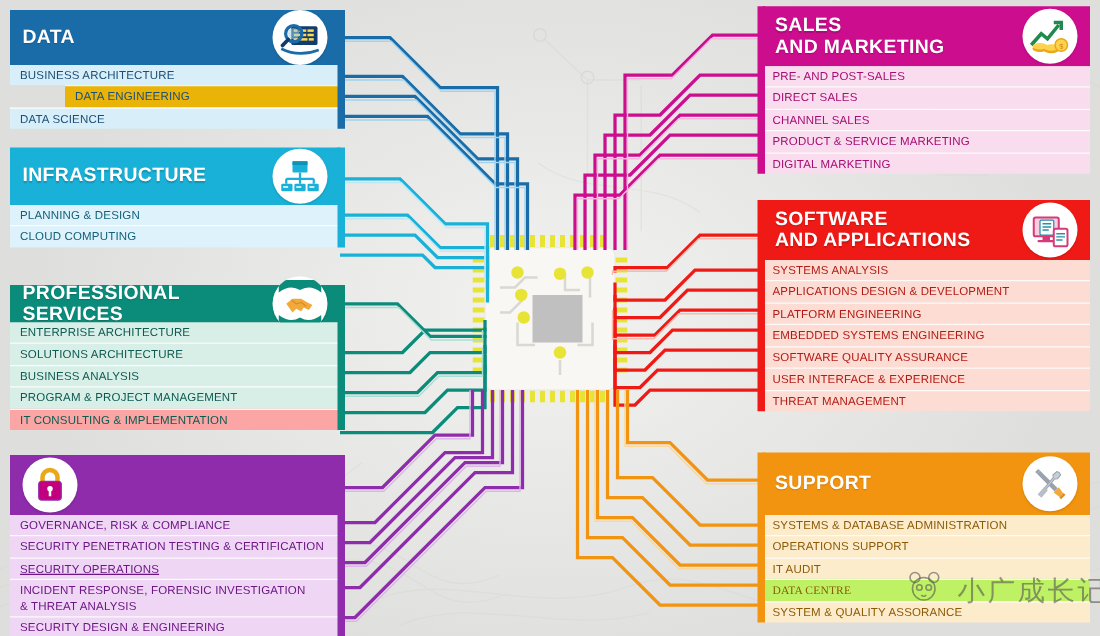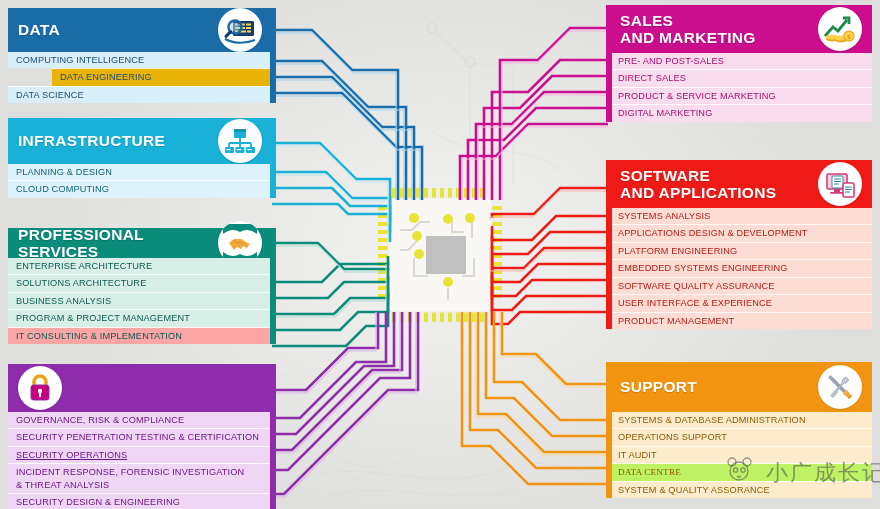--- a/index.html
+++ b/index.html
@@ -323,21 +323,21 @@
             <rect x="26" y="19.5" width="4" height="2"></rect>
           </g>
           <circle cx="14" cy="16" r="6.5" fill="none" stroke="#1a6ca8" stroke-width="2.6"></circle>
           <circle cx="14" cy="16" r="4.6" fill="#9fd4ef" opacity=".55"></circle>
           <line x1="9.6" y1="20.6" x2="5" y2="25.4" stroke="#123b6e" stroke-width="3" stroke-linecap="round"></line>
           <path d="M4 28 q14 7 30 1" fill="none" stroke="#1a6ca8" stroke-width="2.2"></path>
         </svg>
       </div>
     </div>
     <div class="rows">
-      <div class="row" style="background:#d8eef8;color:#1b4f77;">COMPUTING INTELLIGENCE</div>
+      <div class="row" style="background:#d8eef8;color:#1b4f77;">BUSINESS ARCHITECTURE</div>
       <div class="row" style="background:#eab308;color:#1b4f77;margin-left:44px;">DATA ENGINEERING</div>
       <div class="row" style="background:#d8eef8;color:#1b4f77;">DATA SCIENCE</div>
     </div>
     <div class="spine" style="right:-4px;top:0;height:100%;background:#1a6ca8;"></div>
   </div>
 
   <div class="panel" style="left:8px;top:118px;width:264px;">
     <div class="hdr" style="background:#19b1d8;height:46px;">
       <div class="title">INFRASTRUCTURE</div>
       <div class="icon-badge">
@@ -429,20 +429,21 @@
             <ellipse cx="20" cy="28" rx="6" ry="2.6" fill="#ffd24d"></ellipse>
             <circle cx="28" cy="26" r="5" fill="#ffd24d" stroke="#e8a81a" stroke-width="1.2"></circle>
             <text x="28" y="29" font-size="6" text-anchor="middle" fill="#c98b0c">$</text>
           </g>
         </svg>
       </div>
     </div>
     <div class="rows">
       <div class="row" style="background:#fadcef;color:#a50d72;">PRE- AND POST-SALES</div>
       <div class="row" style="background:#fadcef;color:#a50d72;">DIRECT SALES</div>
+      <div class="row" style="background:#fadcef;color:#a50d72;">CHANNEL SALES</div>
       <div class="row" style="background:#fadcef;color:#a50d72;">PRODUCT &amp; SERVICE MARKETING</div>
       <div class="row" style="background:#fadcef;color:#a50d72;">DIGITAL MARKETING</div>
     </div>
     <div class="spine" style="left:-4px;top:0;height:100%;background:#cc0d8e;"></div>
   </div>
 
   <div class="panel" style="left:610px;top:160px;width:262px;">
     <div class="hdr" style="background:#ef1a16;height:48px;">
       <div class="title">SOFTWARE
 AND APPLICATIONS</div>
@@ -468,21 +469,21 @@
         </svg>
       </div>
     </div>
     <div class="rows">
       <div class="row" style="background:#fcdcd3;color:#b31c16;">SYSTEMS ANALYSIS</div>
       <div class="row" style="background:#fcdcd3;color:#b31c16;">APPLICATIONS DESIGN &amp; DEVELOPMENT</div>
       <div class="row" style="background:#fcdcd3;color:#b31c16;">PLATFORM ENGINEERING</div>
       <div class="row" style="background:#fcdcd3;color:#b31c16;">EMBEDDED SYSTEMS ENGINEERING</div>
       <div class="row" style="background:#fcdcd3;color:#b31c16;">SOFTWARE QUALITY ASSURANCE</div>
       <div class="row" style="background:#fcdcd3;color:#b31c16;">USER INTERFACE &amp; EXPERIENCE</div>
-      <div class="row" style="background:#fcdcd3;color:#b31c16;">PRODUCT MANAGEMENT</div>
+      <div class="row" style="background:#fcdcd3;color:#b31c16;">THREAT MANAGEMENT</div>
     </div>
     <div class="spine" style="left:-4px;top:0;height:100%;background:#ef1a16;"></div>
   </div>
 
   <div class="panel" style="left:610px;top:362px;width:262px;">
     <div class="hdr" style="background:#f39410;height:50px;">
       <div class="title">SUPPORT</div>
       <div class="icon-badge">
         <svg width="38" height="38" viewBox="0 0 38 38">
           <circle cx="19" cy="19" r="18" fill="#fff"></circle>

